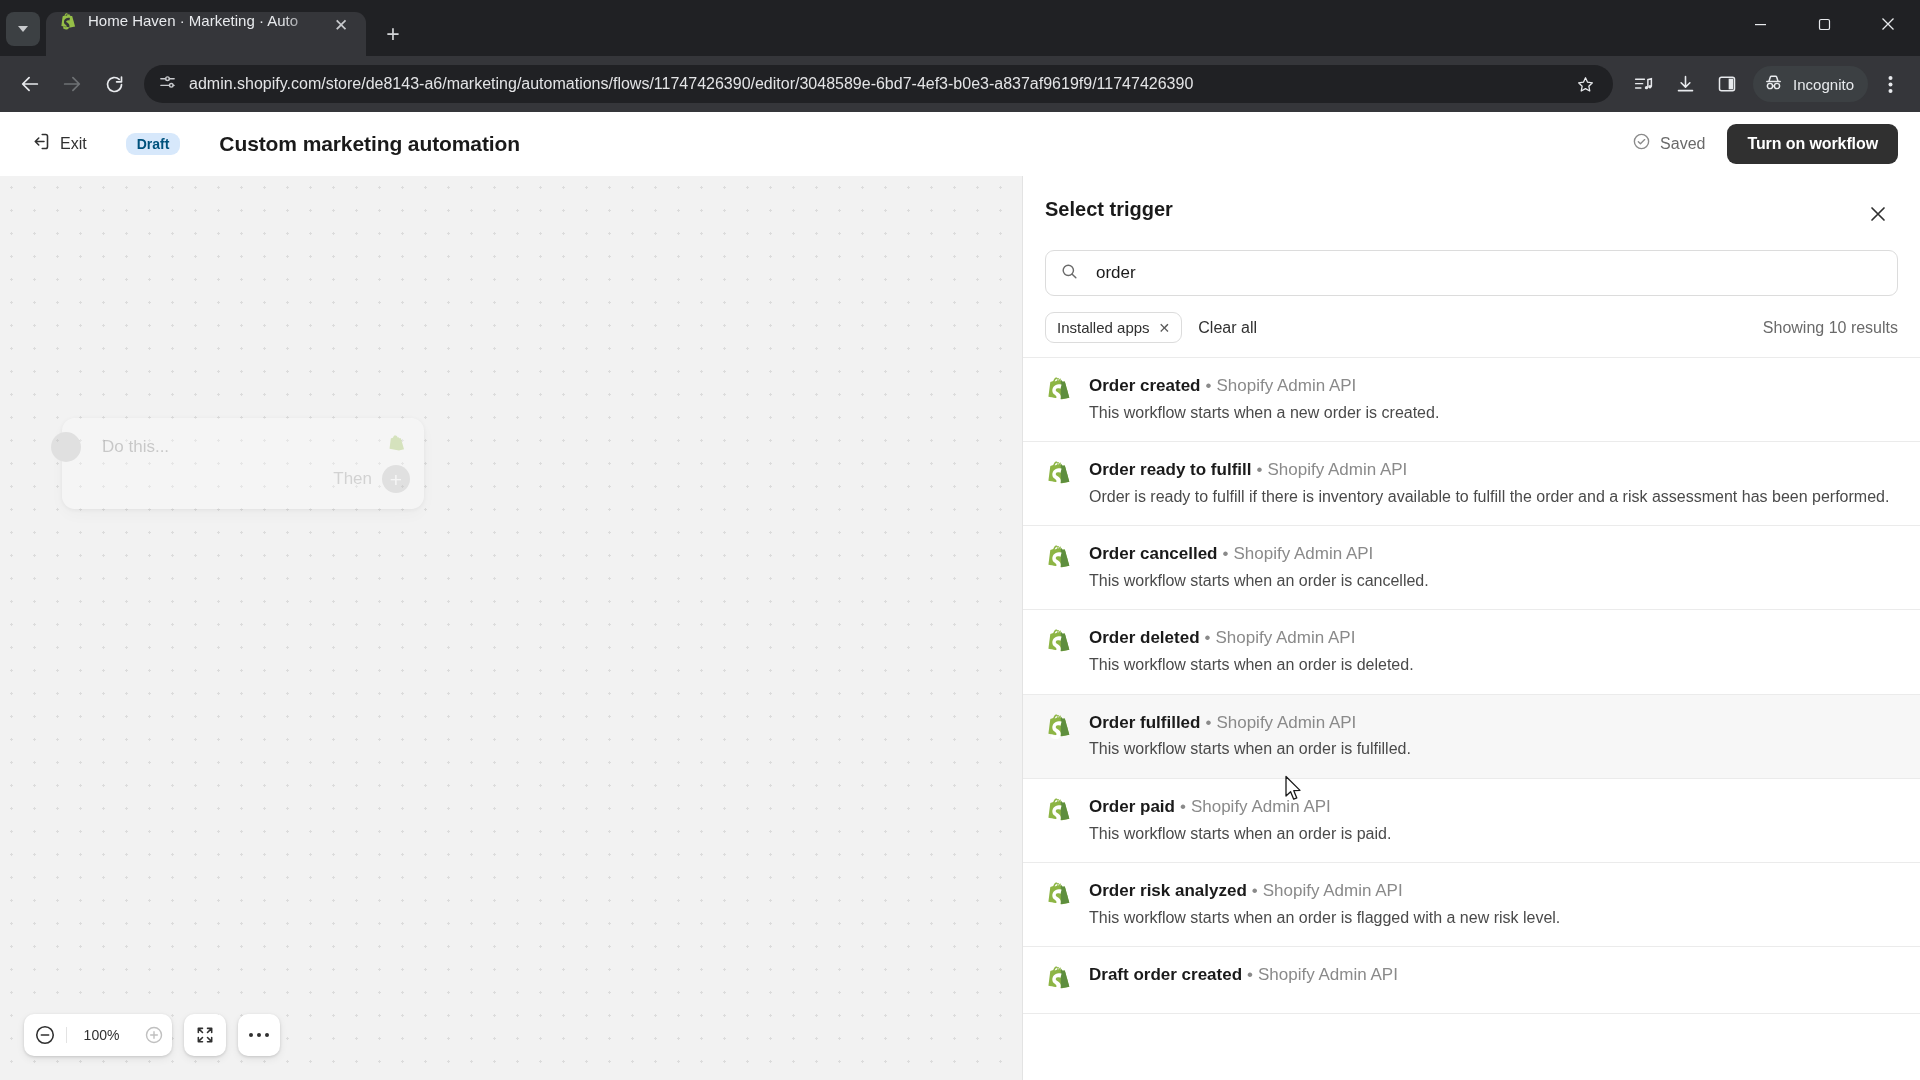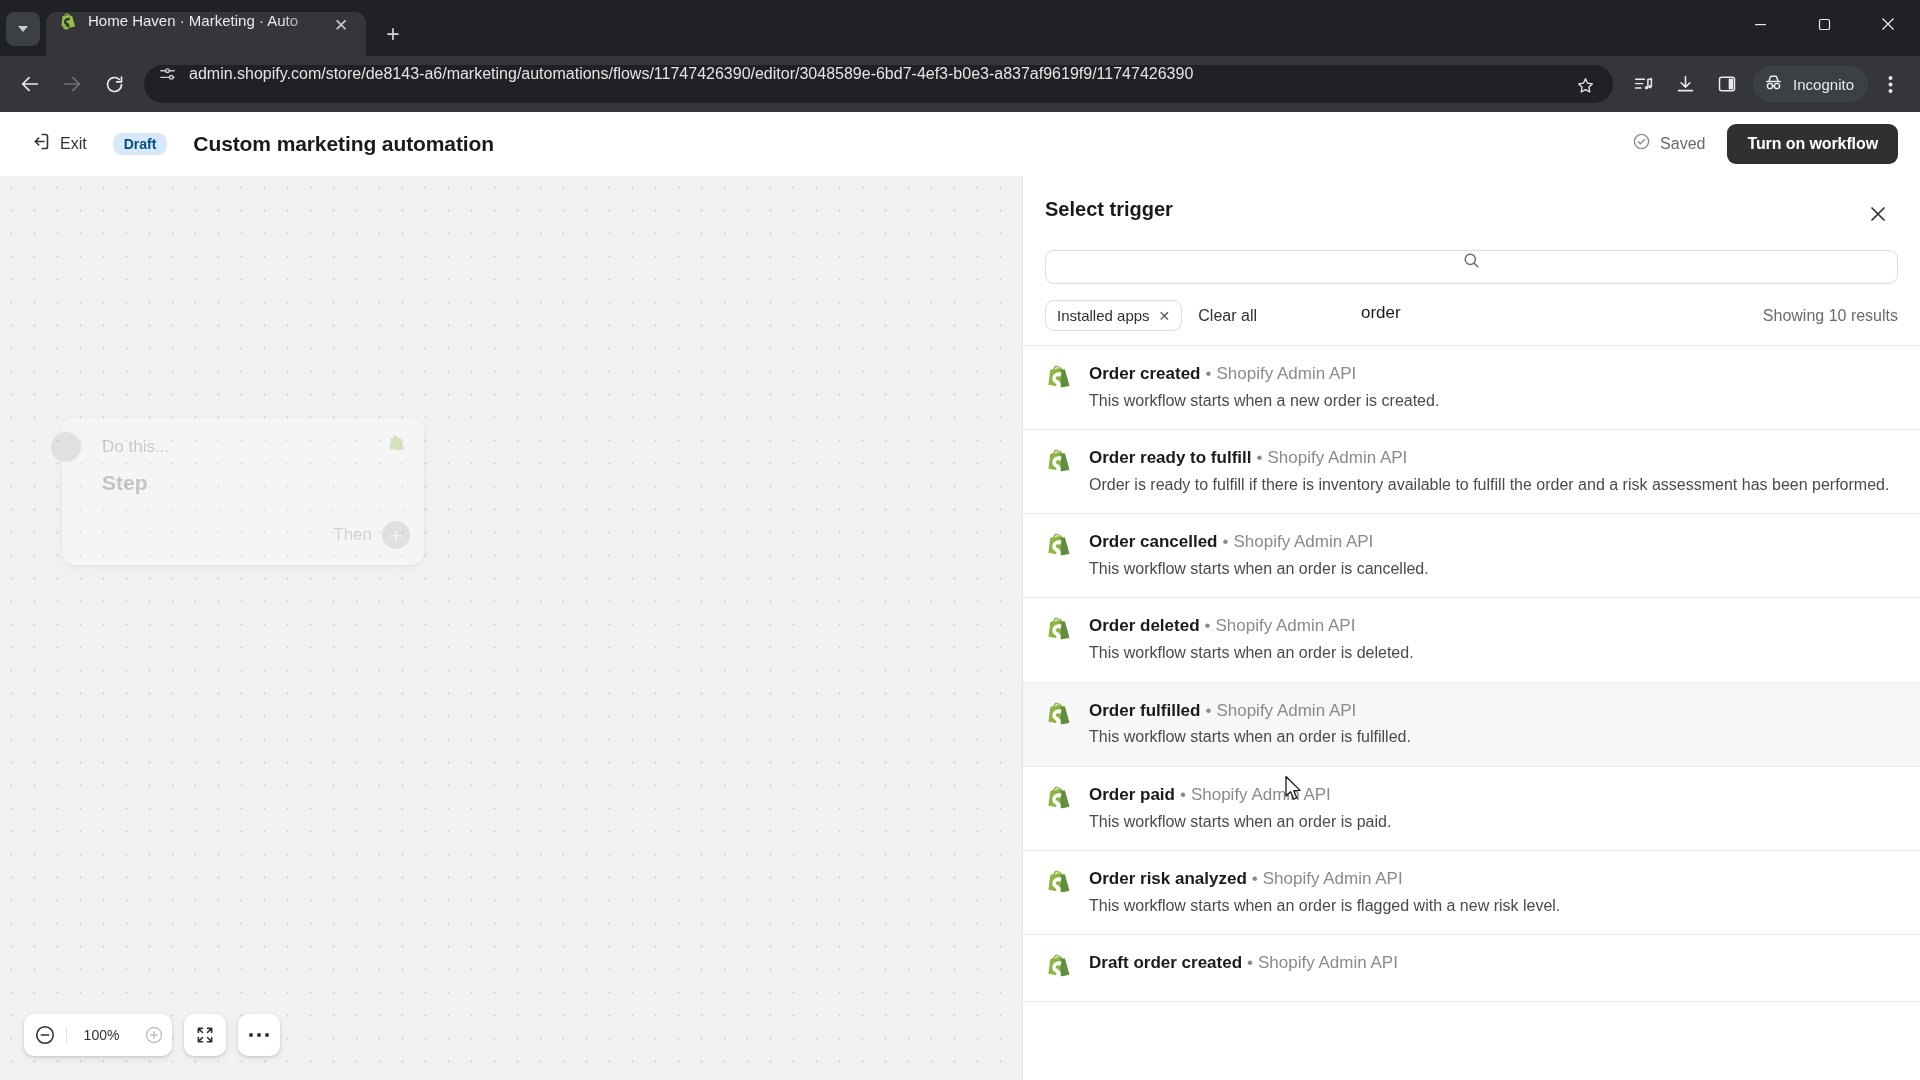--- a/index.html
+++ b/index.html
@@ -61,41 +61,41 @@
     height: 56px; background: #35363a; display: flex; align-items: center;
     padding: 0 10px; flex: 0 0 56px; gap: 2px;
   }
   .tbbtn {
     width: 40px; height: 40px; border-radius: 50%; display: flex;
     align-items: center; justify-content: center; cursor: pointer; flex: 0 0 40px;
   }
   .tbbtn svg { display: block; }
   .omnibox {
     flex: 1; height: 38px; background: #202124; border-radius: 20px;
-    display: flex; padding: 0 8px 0 14px;
+    display: flex; align-items: center; padding: 0 8px 0 14px;
     margin: 0 8px; min-width: 0;
   }
   .omni-url {
     color: #e3e4e6; font-size: 16px; white-space: nowrap; overflow: hidden;
     flex: 1; margin-left: 12px; text-overflow: clip;
   }
   .incognito-pill {
     height: 36px; border-radius: 18px; background: #3c4043; display: flex;
     align-items: center; padding: 0 14px 0 10px; gap: 9px; cursor: pointer;
     margin-left: 4px;
     justify-content: center;
   }
   .incognito-pill span { color: #e8eaed; font-size: 15px; }
 
   
   .page { flex: 1; background: #fff; display: flex; flex-direction: column; min-height: 0; }
 
   .app-header {
     height: 64px; flex: 0 0 64px; background: #fff; display: flex;
-    align-items: center; padding: 0 22px; gap: 0; border-bottom: 1px solid #fff;
+    align-items: center; padding: 0 22px; gap: 13px; border-bottom: 1px solid #fff;
   }
   .exit-btn {
     display: flex; align-items: center; gap: 9px; cursor: pointer;
     padding: 6px 8px; border-radius: 8px;
   }
   .exit-btn span { font-size: 16px; color: #303030; }
   .badge-draft {
     background: #d7e8fb; color: #00527c; font-size: 14px; font-weight: 600;
     padding: 3px 11px; border-radius: 9px; margin-left: 18px;
   }
@@ -180,22 +180,22 @@
     display: flex; align-items: flex-start; padding: 22px 26px 12px 22px; flex: 0 0 auto;
   }
   .panel-title { font-size: 20px; font-weight: 700; color: #1a1a1a; flex: 1; }
   .panel-close {
     width: 32px; height: 32px; display: flex; align-items: center;
     justify-content: center; cursor: pointer; color: #4a4a4a; font-size: 20px;
     border-radius: 8px;
   }
   .search-wrap { padding: 8px 22px 0 22px; flex: 0 0 auto; }
   .search-box {
-    height: 34px; border: 1px solid #dcdcdc; border-radius: 9px; display: flex;
-    align-items: center; padding: 0 14px; gap: 29px; background: #fff; flex-direction: column;
+    height: 46px; border: 1px solid #dcdcdc; border-radius: 9px; display: flex;
+    align-items: center; padding: 0 14px; gap: 17px; background: #fff;
   }
   .search-box input {
     border: none; outline: none; font-size: 17px; color: #1a1a1a; flex: 1;
     font-family: "Liberation Sans", sans-serif; background: transparent;
   }
   .filter-row {
     display: flex; align-items: center; padding: 16px 22px 14px 22px; gap: 16px;
     flex: 0 0 auto;
   }
   .chip {
@@ -380,21 +380,20 @@
         <div class="step-card">
           <span class="step-dot"></span>
           <div class="step-top">
             <span class="step-top-label">Do this...</span>
             <span>
               <svg width="19" height="20" viewBox="0 0 24 26">
                   <path d="M17.7 4.2c-.1-.1-.3-.1-.4-.1l-1.6.1-1.2-1.2c-.1-.1-.3-.2-.5-.1l-.6.2C13.1 1.8 12.4 1 11.4 1c-.1 0-.1 0-.2 0-.1-.2-.3-.3-.5-.4-.3-.2-.7-.2-1.1-.1C8.4.9 7.7 2.4 7.3 3.6l-2 .6c-.6.2-.6.2-.7.8C4.5 5.4 3 17.8 3 17.8L15.2 20l6.6-1.4S17.8 4.4 17.7 4.2z" fill="#95BF47"></path>
                 </svg>
             </span>
           </div>
-          <div class="step-name">Step</div>
           <div class="step-bottom">
             <span class="step-then">Then</span>
             <span class="plus-circle">+</span>
           </div>
         </div>
 
         <div class="zoom-bar">
           <div class="zoom-group">
             <div class="zoom-btn">
               <svg width="22" height="22" viewBox="0 0 24 24">

